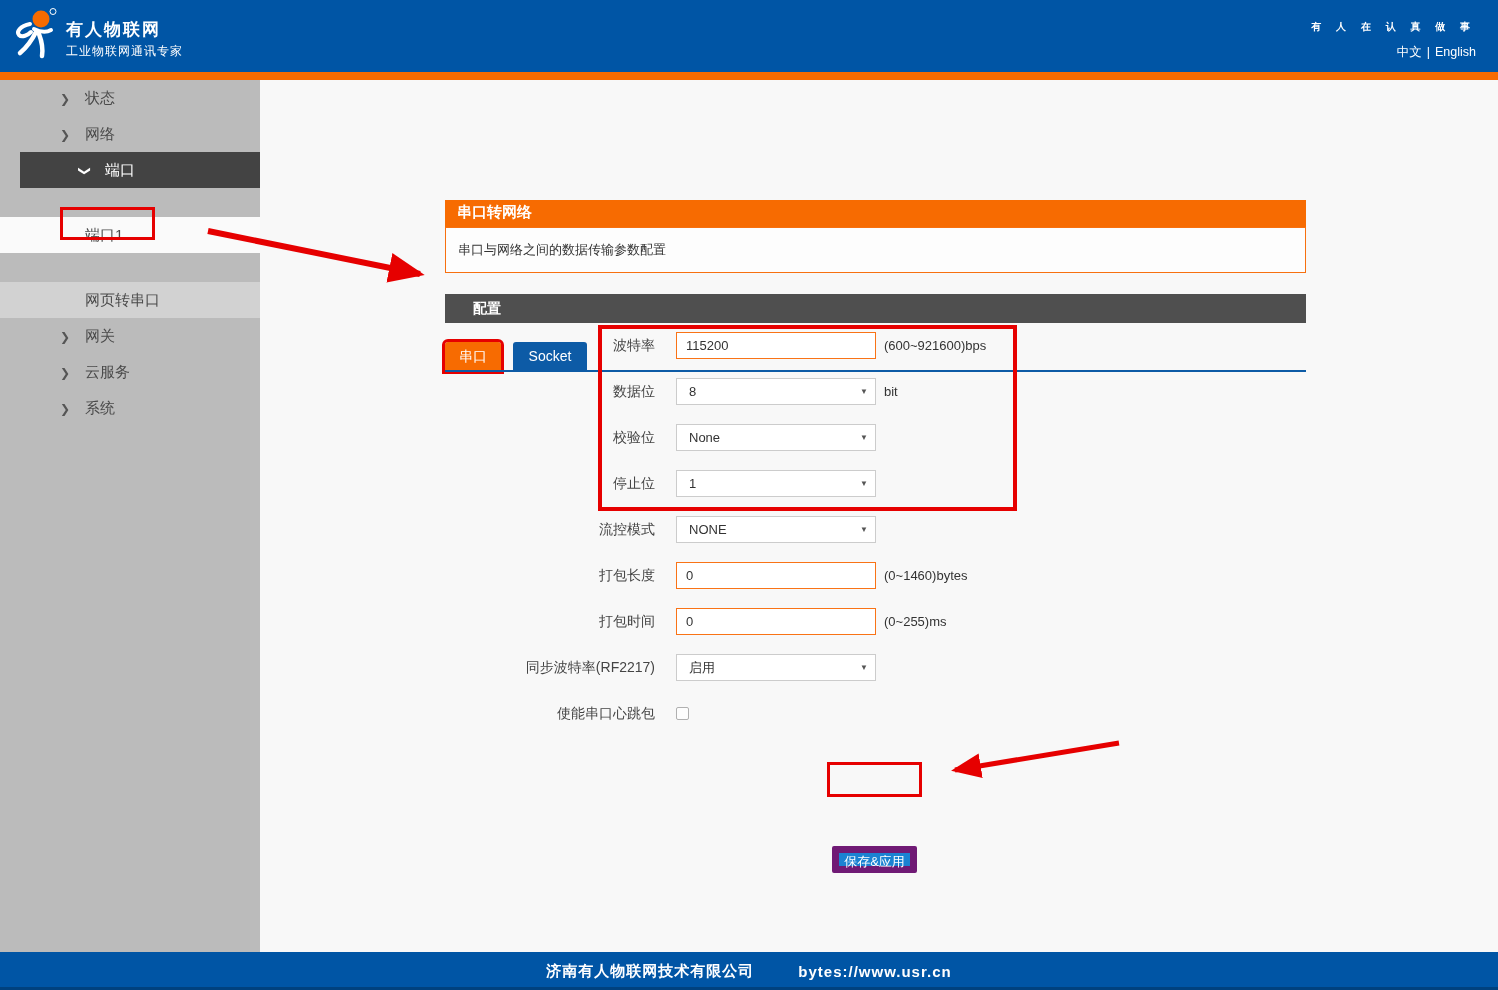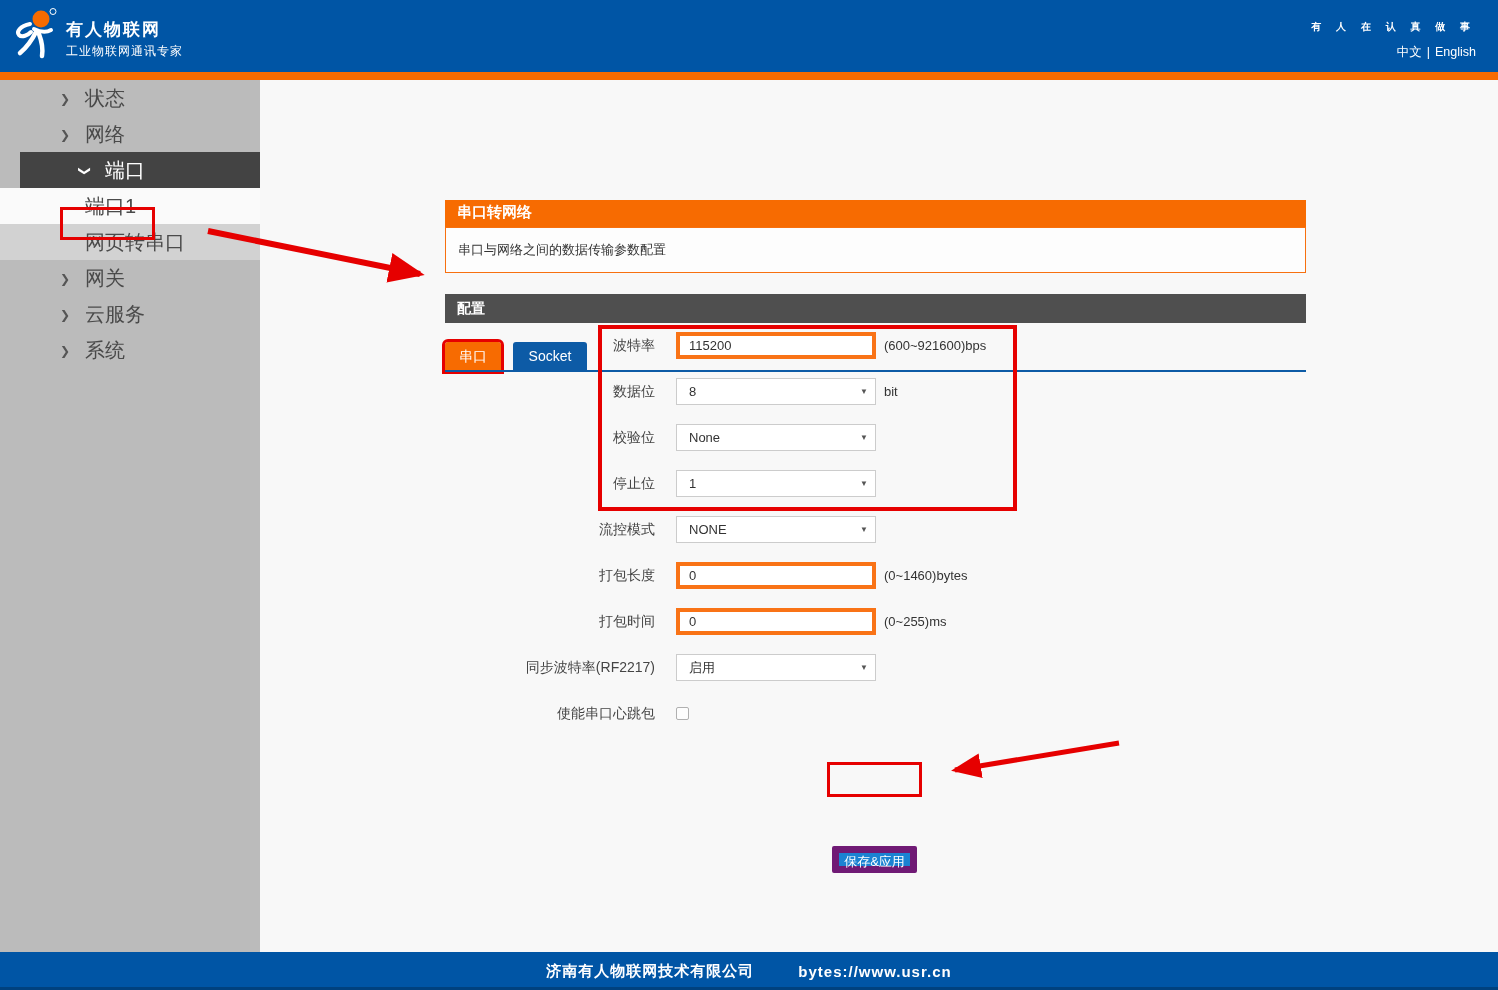--- a/index.html
+++ b/index.html
@@ -12,51 +12,51 @@
   #logo { position:absolute; left:12px; top:8px; width:50px; height:54px; }
   #brand-title { position:absolute; left:66px; top:18px; color:#fff; font-size:17px; font-weight:bold; letter-spacing:2px; }
   #brand-subtitle { position:absolute; left:66px; top:43px; color:#fff; font-size:12px; letter-spacing:1px; }
   #slogan { position:absolute; right:22px; top:20px; color:#fff; font-size:10px; font-weight:bold; letter-spacing:6px; }
   #lang-switch { position:absolute; right:22px; top:44px; color:#fff; font-size:12.5px; }
   #lang-switch span { cursor:pointer; }
   #lang-sep { margin:0 5px; font-weight:normal; }
 
   
   #sidebar { position:absolute; left:0; top:80px; width:260px; height:872px; background:#bbbbbb; }
-  .sb-item { position:relative; height:36px; line-height:36px; font-size:20px; color:#4a4a4a; cursor:pointer; }
+  .sb-item { position:relative; height:36px; line-height:36px; font-size:15px; color:#4a4a4a; cursor:pointer; }
   .sb-item .chev { position:absolute; left:60px; top:0; width:18px; font-size:15px; color:#555; }
   .chev.right::before { content:"❯"; font-size:12px; }
   .chev.down::before { content:"❯"; font-size:12px; display:inline-block; transform:rotate(90deg); }
   .sb-item .sb-label { position:absolute; left:85px; top:0; }
   .sb-item.active { background:#434343; color:#fff;margin-left:20px; }
   .sb-item.active .chev { color:#fff; }
-  .sb-item.sub { background:#d2d2d2; }
+  .sb-item.sub { background:#d2d2d2;margin-top:29px; }
   .sb-item.sub.selected { background:#fafafa; }
 
   
   #main { position:absolute; left:260px; top:80px; width:1238px; height:872px; background:#f8f8f8; }
   #banner { position:absolute; left:445px; top:120px; width:861px; height:27px; background:#f76b01;
     color:#fff; font-size:15px; font-weight:bold; line-height:27px; padding-left:12px;font-family:Liberation Mono, monospace; }
   #banner-desc { position:absolute; left:445px; top:147px; width:861px; height:46px; background:#fdfdfd;
     border:1px solid #f7700f; color:#333; font-size:13px; line-height:44px; padding-left:12px; }
   #section-bar { position:absolute; left:445px; top:214px; width:861px; height:29px; background:#4f4f4f;
-    color:#fff; font-size:14px; font-weight:bold; line-height:29px; padding-left:12px; }
+    color:#fff; font-size:14px; font-weight:bold; line-height:29px; padding-left:28px; }
 
   .tab { position:absolute; top:262px; height:29px; line-height:29px; text-align:center; color:#fff;
     font-size:14px; cursor:pointer; border-radius:3px 3px 0 0; }
   #tab-serial { left:445px; width:56px; background:#f76b01; outline:3px solid #e60000; }
   #tab-socket { left:513px; width:74px; background:#0d5ba6; }
   #tab-underline { position:absolute; left:445px; top:290px; width:861px; height:2px; background:#0d5ba6; }
 
   
   .form-row { position:absolute; left:445px; width:860px; height:27px; }
   .form-row label { position:absolute; left:0; top:0; width:210px; text-align:right; font-size:14px;
     color:#444; line-height:27px; }
   .form-row input.txt { position:absolute; left:231px; top:0; width:200px; height:27px;
-    border:4px solid #f97316; background:#fff; font-size:13px; color:#333; padding-left:9px;
+    border:1px solid #f97316; background:#fff; font-size:13px; color:#333; padding-left:9px;
     font-family:"Liberation Sans",sans-serif; }
   .select-box { position:absolute; left:231px; top:0; width:200px; height:27px; border:1px solid #ccc;
     background:#fff; cursor:pointer; }
   .select-box .val { position:absolute; left:12px; top:0; line-height:25px; font-size:13px; color:#333; }
   .select-box .caret { position:absolute; right:7px; top:8px; font-size:8px; color:#555; }
   .form-row .hint { position:absolute; left:439px; top:0; font-size:13px; color:#333; line-height:27px; white-space:nowrap; }
   .form-row input.chk { position:absolute; left:231px; top:7px; width:13px; height:13px;
     appearance:none; -webkit-appearance:none; border:1px solid #b0b0b0; border-radius:2px; background:#fdfdfd; cursor:pointer; }
 
   #save-btn { position:absolute; left:832px; top:766px; width:85px; height:27px; background:#1b82d2;

